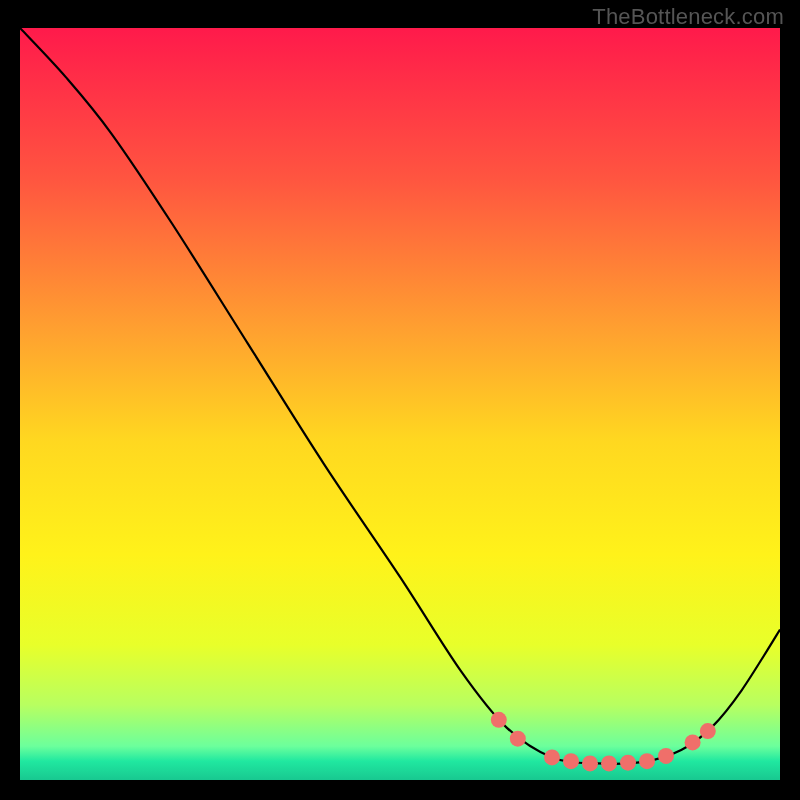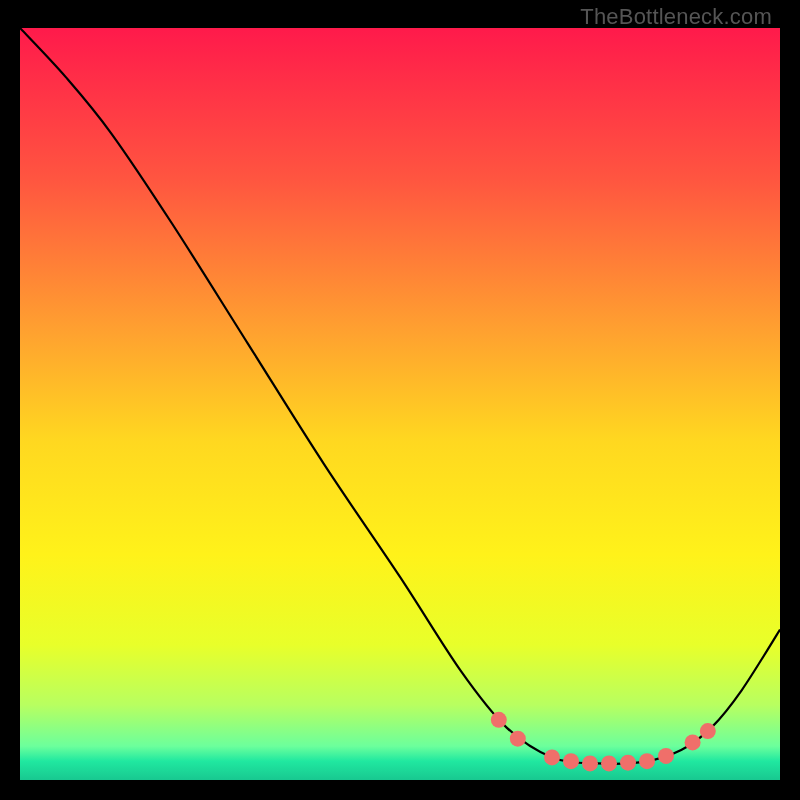--- a/index.html
+++ b/index.html
@@ -15,21 +15,21 @@
     position: absolute;
     top: 0;
     left: 0;
     width: 800px;
     height: 800px;
     background: #000;
   }
   .watermark {
     position: absolute;
     top: 4px;
-    right: 28px;
+    right: 16px;
     color: #555;
     font-size: 22px;
     font-weight: 400;
     letter-spacing: 0.2px;
     z-index: 10;
   }
   .plot {
     position: absolute;
     left: 20px;
     top: 28px;

